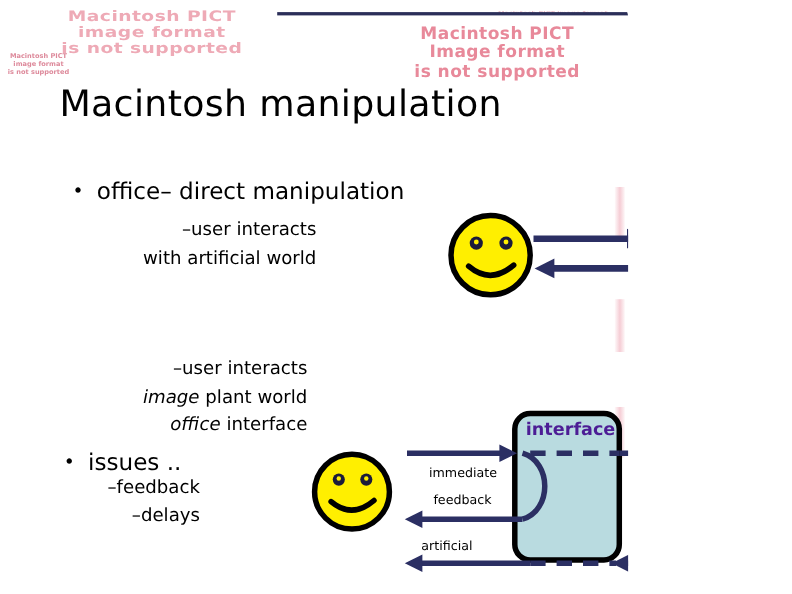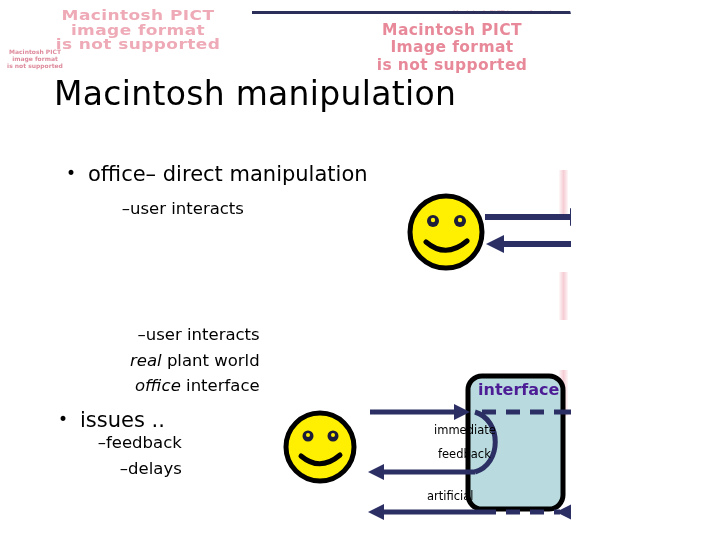--- a/index.html
+++ b/index.html
@@ -174,21 +174,20 @@
     font-size: 16px;
     color: #4c1d95;
     font-weight: bold;
     white-space: nowrap;
   }
   .arrow-label {
     position: absolute;
     font-size: 11.5px;
     color: #000;
     white-space: nowrap;
-    margin-left: 44px;
   }
   svg { display: block; overflow: visible; }
 </style>
 </head>
 <body>
 
 <div id="slide">
 
   <div class="pict-big" id="pict-topleft">Macintosh PICT
 image format
@@ -209,23 +208,23 @@
   <div class="edge-smear" id="smear-c"></div>
 
   <div class="rule" id="rule-top"></div>
   <div class="rule" id="rule-corner-v"></div>
   <div class="rule" id="rule-corner-h"></div>
   <div class="rule" id="rule-right-edge"></div>
 
   <div id="title">Macintosh manipulation</div>
 
   <div class="bullet-l1" id="b1"><span class="dot">•</span><span>office– direct manipulation</span></div>
-  <div class="bullet-l2" id="b1sub"><span class="dash">–</span><span>user interacts</span><br><span class="cont"></span></div>
-
-  <div class="bullet-l2" id="b2sub"><span class="dash">–</span><span>user interacts</span><br><span class="cont"></span><span class="ital">real</span><span> plant world</span><br><span class="cont"></span><span class="ital">office</span><span> interface</span></div>
+  <div class="bullet-l2" id="b1sub"><span class="dash">–</span><span>user interacts</span><br><span class="cont"></span><span>with artificial world</span></div>
+
+  <div class="bullet-l2" id="b2sub"><span class="dash">–</span><span>user interacts</span><br><span class="cont"></span><span class="ital">image</span><span> plant world</span><br><span class="cont"></span><span class="ital">office</span><span> interface</span></div>
 
   <div class="bullet-l1" id="b3"><span class="dot">•</span><span>issues ..</span></div>
   <div class="bullet-l2" id="b3sub"><span class="dash">–</span><span>feedback</span><br><span class="dash">–</span><span>delays</span></div>
 
   <div class="diagram" id="diagram-top">
     <svg width="320" height="92" viewBox="0 0 320 92">
 
       <g>
         <circle cx="46" cy="44" r="36" fill="#ffef00" stroke="#000000" stroke-width="5"></circle>
         <circle cx="33" cy="33" r="6" fill="#1b1b3a"></circle>

